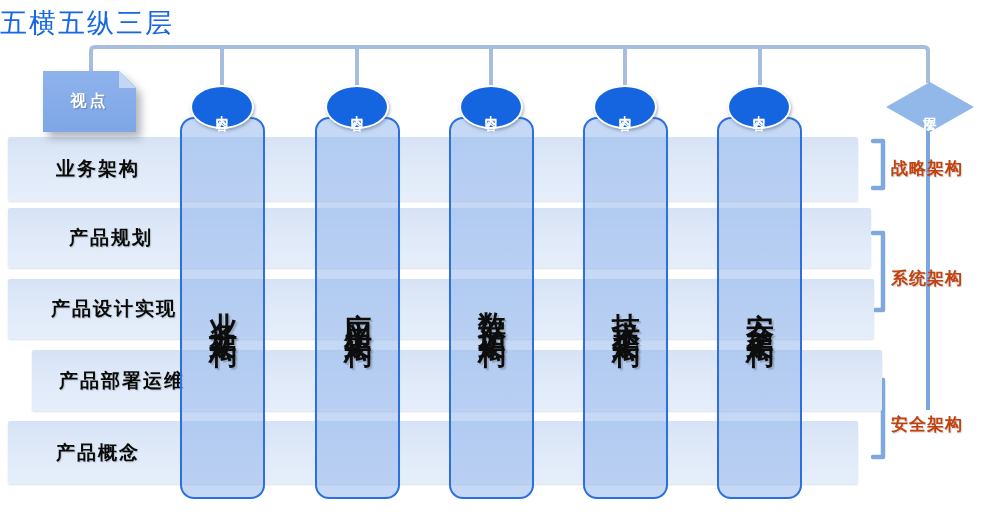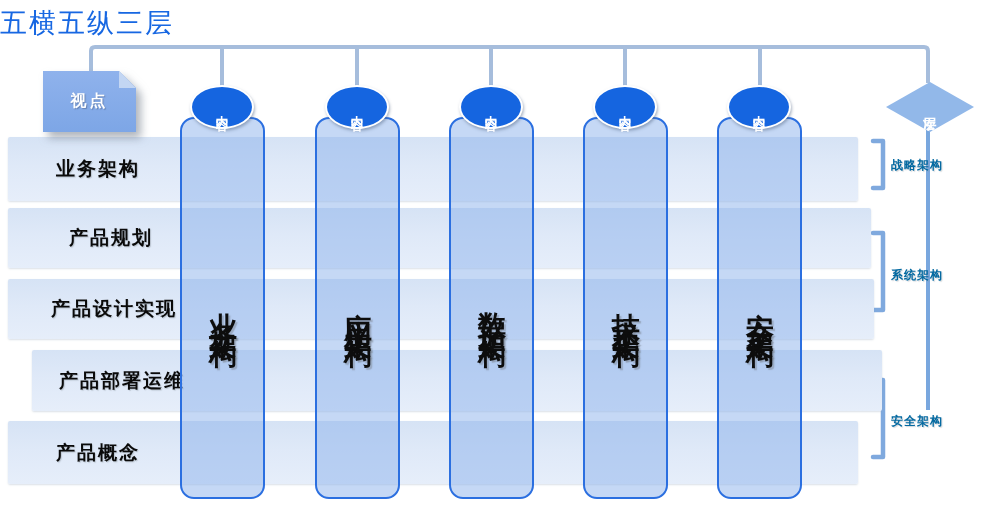--- a/index.html
+++ b/index.html
@@ -75,22 +75,22 @@
     position:absolute;left:886px;top:82px;width:88px;height:50px;z-index:4;
     background:#92b8e9;clip-path:polygon(50% 0,100% 50%,50% 100%,0 50%);
     display:flex;align-items:center;justify-content:center;
   }
   .diamond-text{
     writing-mode:vertical-lr;text-orientation:upright;
     font-size:14px;font-weight:bold;color:#ffffff;letter-spacing:1px;line-height:1;
   }
   
   .lvl{
-    position:absolute;left:891px;z-index:5;font-size:12px;font-weight:bold;
-    color:#0369a1;letter-spacing:1px;text-shadow:1px 1px 1px rgba(140,150,160,.4);
+    position:absolute;left:891px;z-index:5;font-size:17px;font-weight:bold;
+    color:#c2410c;letter-spacing:1px;text-shadow:1px 1px 1px rgba(140,150,160,.4);
   }
   .l1{top:157px;} .l2{top:267px;} .l3{top:413px;}
 </style>
 </head>
 <body>
 
 <div class="canvas">
 
   <div class="title">五横五纵三层</div>
 

